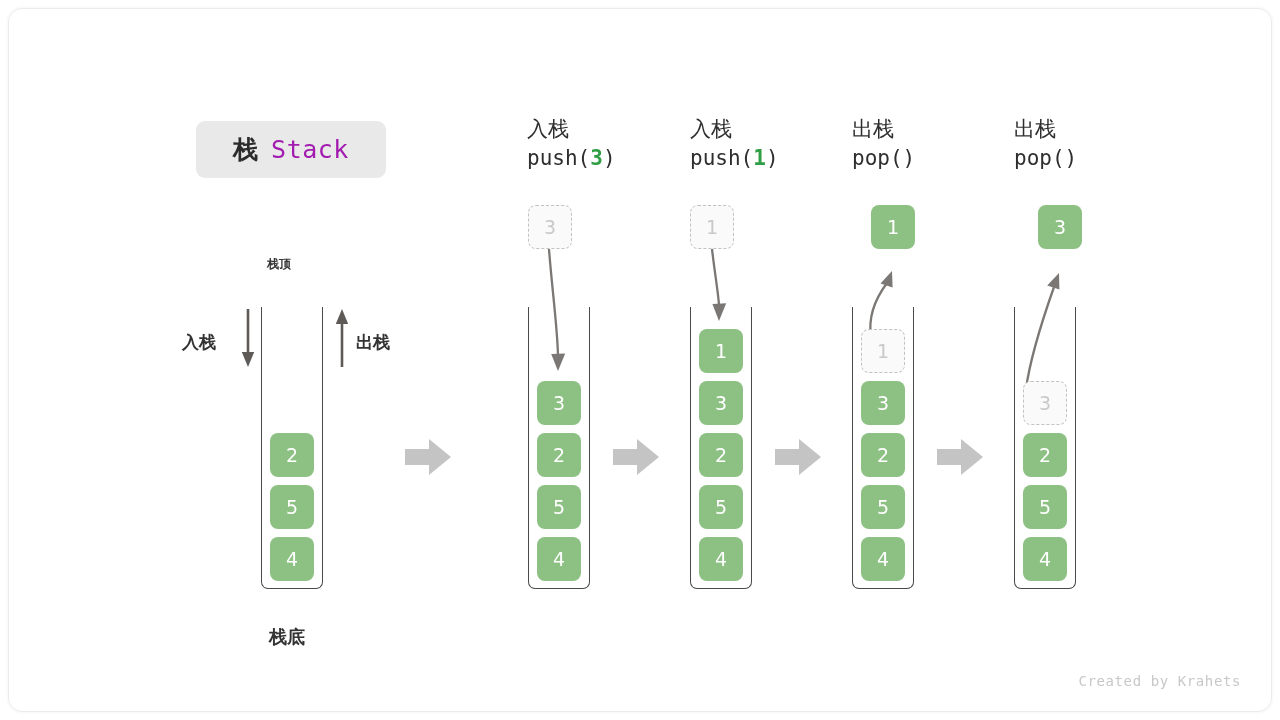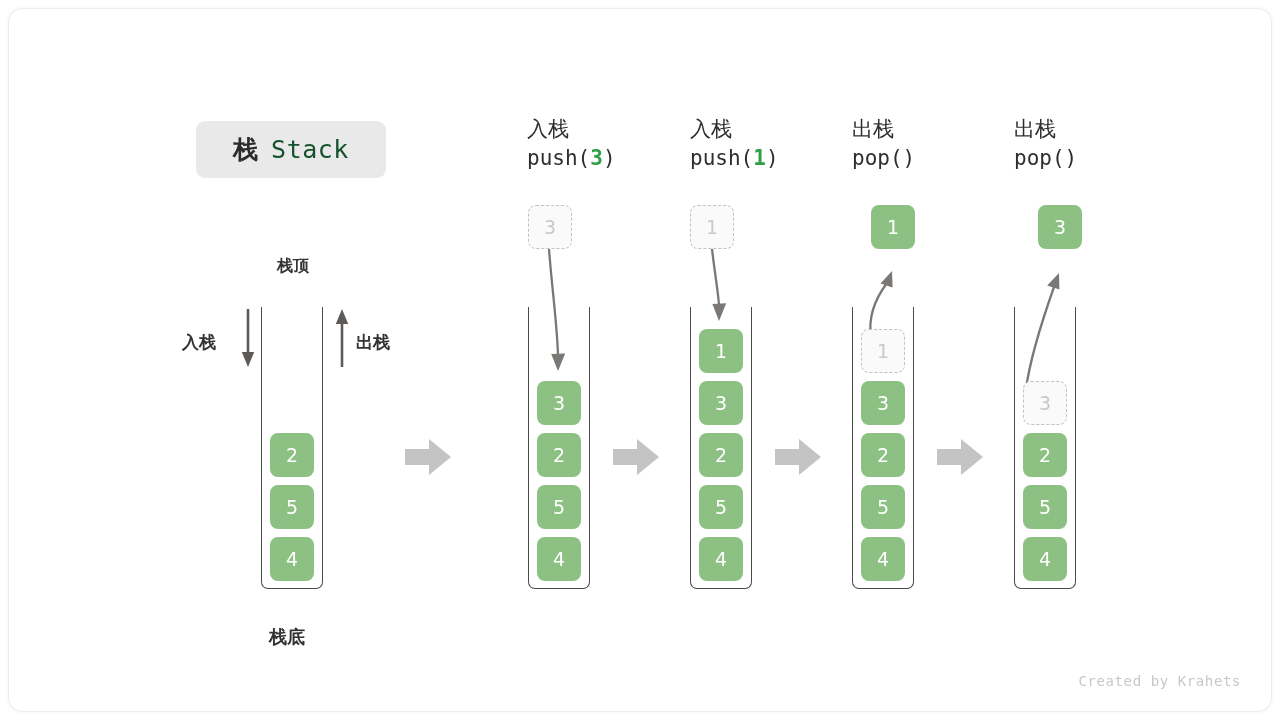--- a/index.html
+++ b/index.html
@@ -44,21 +44,21 @@
   }
   #title-chip .t-cn {
     font-size: 25px;
     font-weight: bold;
     color: #2b2b2b;
     letter-spacing: 1px;
   }
   #title-chip .t-en {
     font-family: "DejaVu Sans Mono", "Liberation Mono", monospace;
     font-size: 25px;
-    color: #14532d;
+    color: #a21caf;
     margin-left: 12px;
     letter-spacing: 0.5px;
   }
 
   
   .cn-label {
     font-size: 17px;
     font-weight: bold;
     color: #333333;
     white-space: nowrap;
@@ -141,21 +141,21 @@
 
 <div id="card">
 
   <div id="title-chip" class="abs">
     <span class="t-cn">栈</span>
     <span class="t-en">Stack</span>
   </div>
 
   <div class="abs" style="left:0;top:0;">
 
-    <div class="abs cn-label" style="left:268px;top:247px;font-size:16px;text-align:center;">栈顶</div>
+    <div class="abs cn-label" style="left:258px;top:247px;font-size:12px;text-align:center;">栈顶</div>
 
     <div class="abs cn-label" style="left:260px;top:616px;font-size:18px;">栈底</div>
 
     <div class="abs cn-label" style="left:173px;top:322px;">入栈</div>
     <svg class="abs" style="left:228px;top:298px;" width="22" height="62" viewBox="0 0 22 62">
       <line x1="11" y1="2" x2="11" y2="48" stroke="#5e5a58" stroke-width="2.6"></line>
       <polygon points="11,60 4.8,45 17.2,45" fill="#5e5a58"></polygon>
     </svg>
 
     <svg class="abs" style="left:322px;top:298px;" width="22" height="62" viewBox="0 0 22 62">

